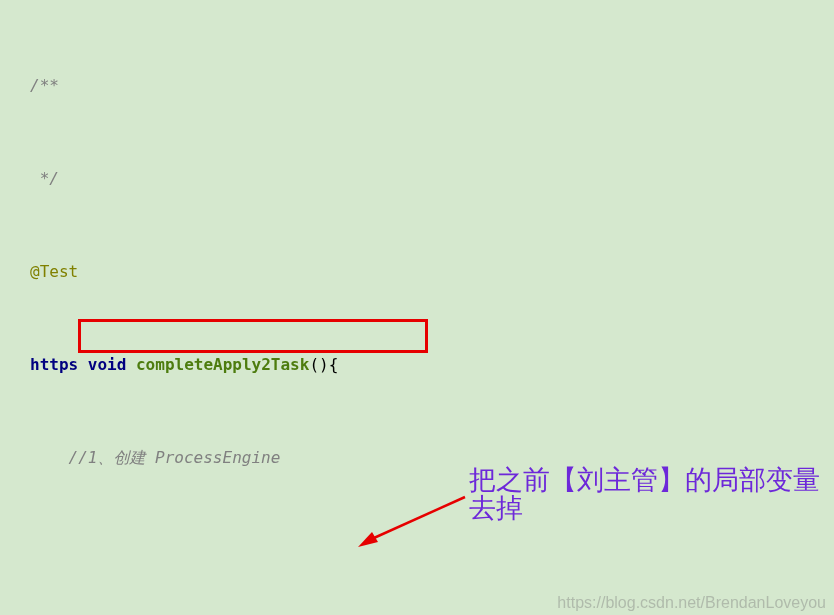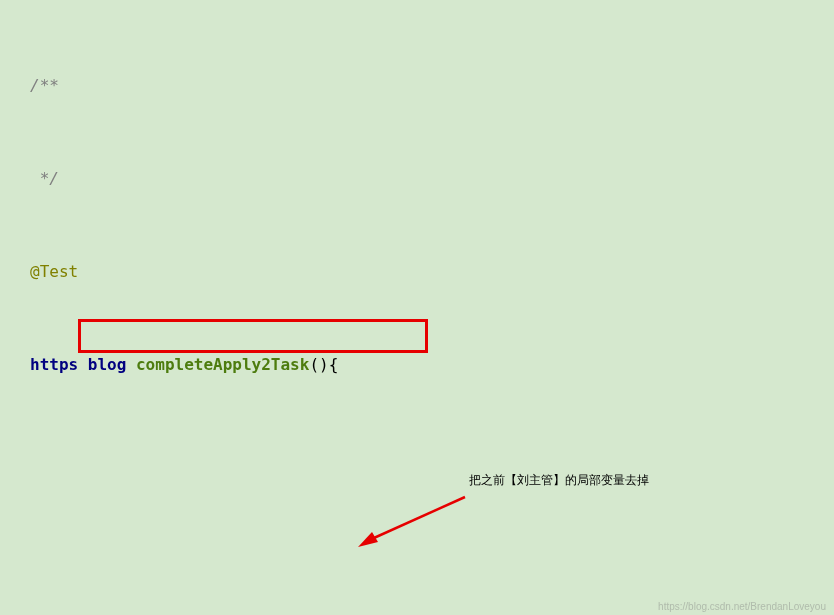--- a/index.html
+++ b/index.html
@@ -33,23 +33,23 @@
       border: 3px solid #e60000;
       left: 78px;
       top: 319px;
       width: 350px;
       height: 34px;
       z-index: 10;
     }
     
     .annotation-text {
       position: absolute;
-      color: #000000;
+      color: #6d28d9;
       font-family: sans-serif;
-      font-size: 12px;
+      font-size: 27px;
       line-height: 28px;
       right: 5px;
       top: 466px;
       width: 360px;
       z-index: 10;
     }
     
     .arrow {
       position: absolute;
       left: 350px;
@@ -57,32 +57,33 @@
       width: 120px;
       height: 60px;
       z-index: 10;
     }
     
     .watermark {
       position: absolute;
       bottom: 3px;
       right: 8px;
       color: rgba(120,120,120,0.4);
-      font-size: 10px;
+      font-size: 16px;
       font-family: sans-serif;
     }
   </style>
 </head>
 <body>
 
 <div class="editor">
   <div class="line"><span class="comment">/**</span></div>
   <div class="line"><span class="comment"> */</span></div>
   <div class="line"><span class="annotation">@Test</span></div>
-  <div class="line"><span class="keyword">https</span> <span class="keyword">blog</span> <span class="method-name">completeApply2Task</span><span class="paren">(){</span></div>
+  <div class="line"><span class="keyword">https</span> <span class="keyword">void</span> <span class="method-name">completeApply2Task</span><span class="paren">(){</span></div>
+  <div class="line">    <span class="comment">//1、创建 ProcessEngine</span></div>
   
   
   
   
   
   
   
   
   
   

